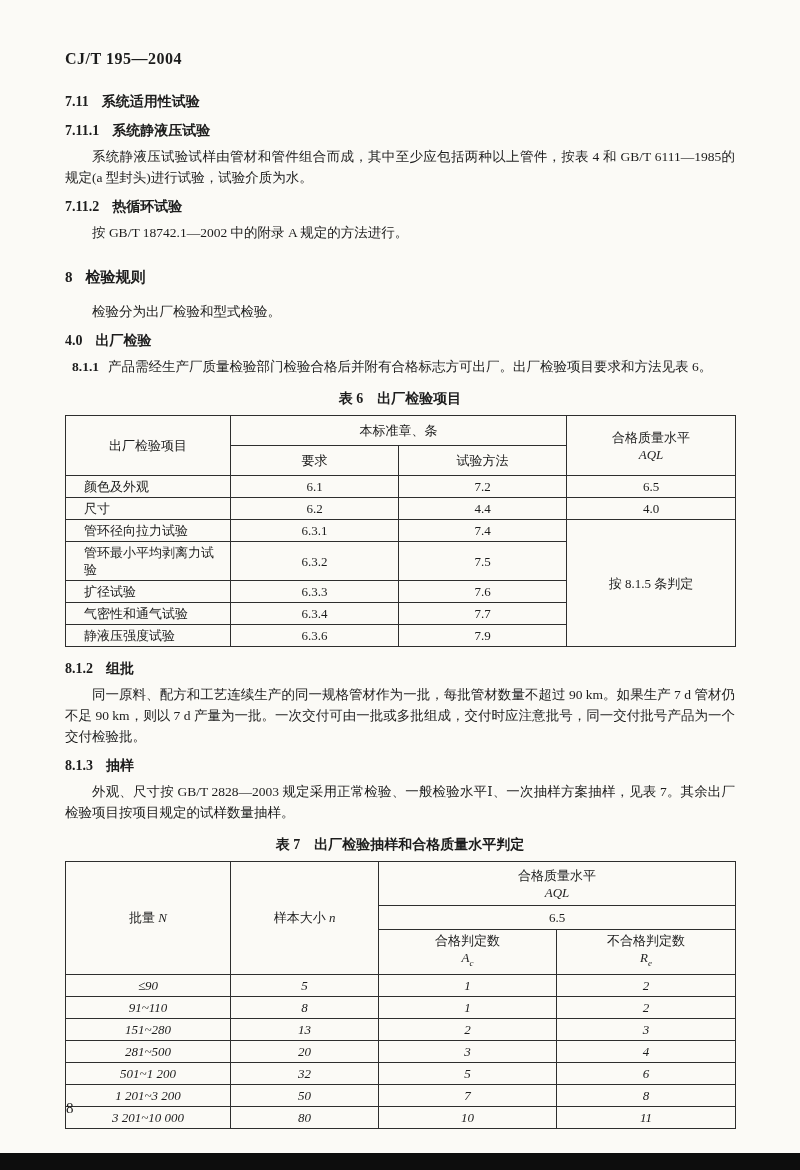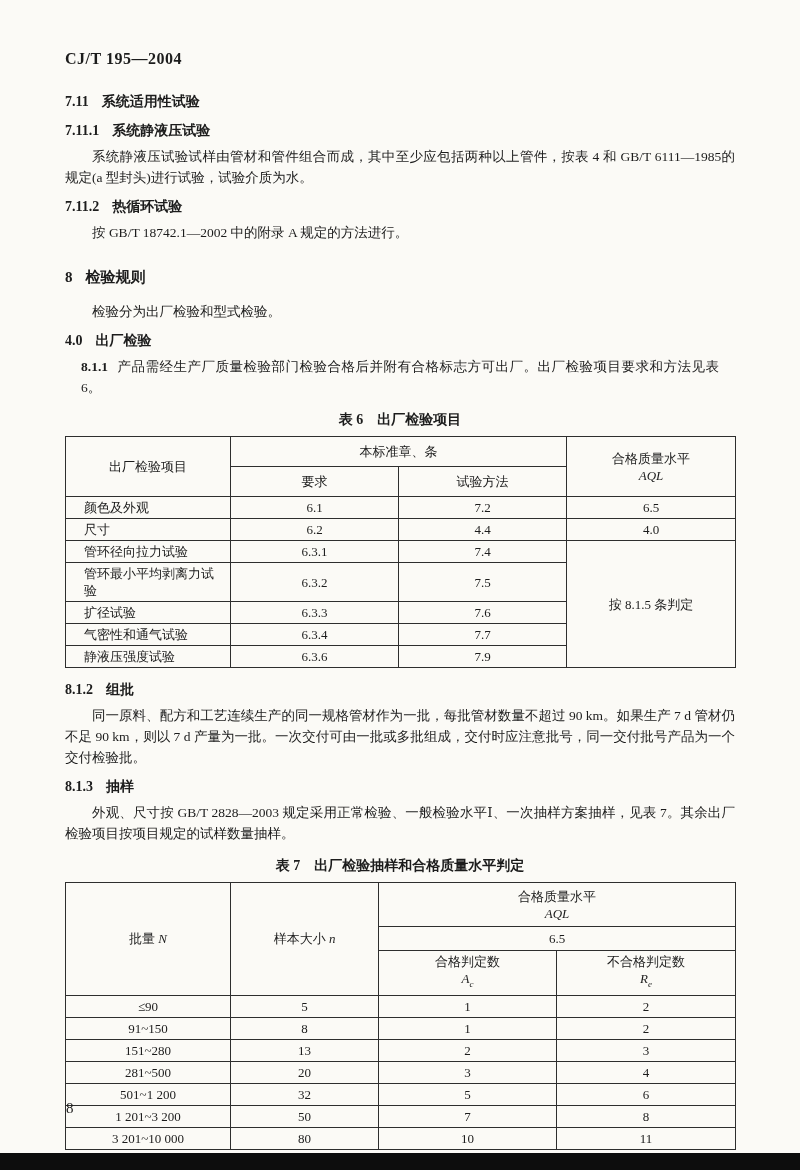--- a/index.html
+++ b/index.html
@@ -11,36 +11,36 @@
     font-family: "Liberation Serif", "DejaVu Serif", serif;
     position: relative;
     overflow: hidden;
   }
   .content { position: absolute; left: 65px; top: 0; width: 670px; }
   .doc-code { margin-top: 50px; font-size: 16px; font-weight: bold; letter-spacing: 0.5px; }
   .heading { font-weight: bold; font-size: 14px; margin-top: 9px; line-height: 20px; }
   .heading .num { margin-right: 13px; }
   .chapter { font-size: 15px; margin-top: 24px; }
   p.body { font-size: 13.5px; line-height: 21px; margin: 5px 0; text-indent: 2em; text-align: justify; }
-  p.numbered { font-size: 13.5px; line-height: 21px; margin: 5px 16px; text-align: justify; }
+  p.numbered { font-size: 13.5px; line-height: 21px; margin: 5px 7px; text-align: justify; }
   p.numbered .num { font-weight: bold; margin-right: 9px; }
   .caption { text-align: center; font-weight: bold; font-size: 14px; margin: 13px 0 7px 0; }
   table { width: 100%; border-collapse: collapse; table-layout: fixed; border: 1.5px solid #222; }
   td {
     border: 1px solid #2e2e2e;
     font-size: 13px; text-align: center; vertical-align: middle;
     padding: 2px 6px; line-height: 17px;
   }
   .t6 tr.hr td { height: 30px; }
   .t6 tr.dr td { height: 16px; }
   .t6 td.c1 { text-align: left; padding-left: 18px; }
   .t7 tr.hr1 td { height: 44px; }
   .t7 tr.hr2 td { height: 24px; }
   .t7 tr.hr3 td { height: 42px; }
-  .t7 tr.dr td { height: 22px; }
+  .t7 tr.dr td { height: 22px; font-style: italic; }
   .it { font-style: italic; }
   sub { font-size: 9px; }
   .page-num { position: absolute; left: 66px; top: 1100px; font-size: 15px; }
   .scan-bar { position: absolute; left: 0; top: 1153px; width: 800px; height: 17px; background: #0d0d0d; }
 </style>
 </head>
 <body>
 
 <div class="content">
 
@@ -182,21 +182,21 @@
         <div class="it"><span>R</span><sub>e</sub></div>
       </td>
     </tr>
     <tr class="dr">
       <td>≤90</td>
       <td>5</td>
       <td>1</td>
       <td>2</td>
     </tr>
     <tr class="dr">
-      <td>91~150</td>
+      <td>91~110</td>
       <td>8</td>
       <td>1</td>
       <td>2</td>
     </tr>
     <tr class="dr">
       <td>151~280</td>
       <td>13</td>
       <td>2</td>
       <td>3</td>
     </tr>

